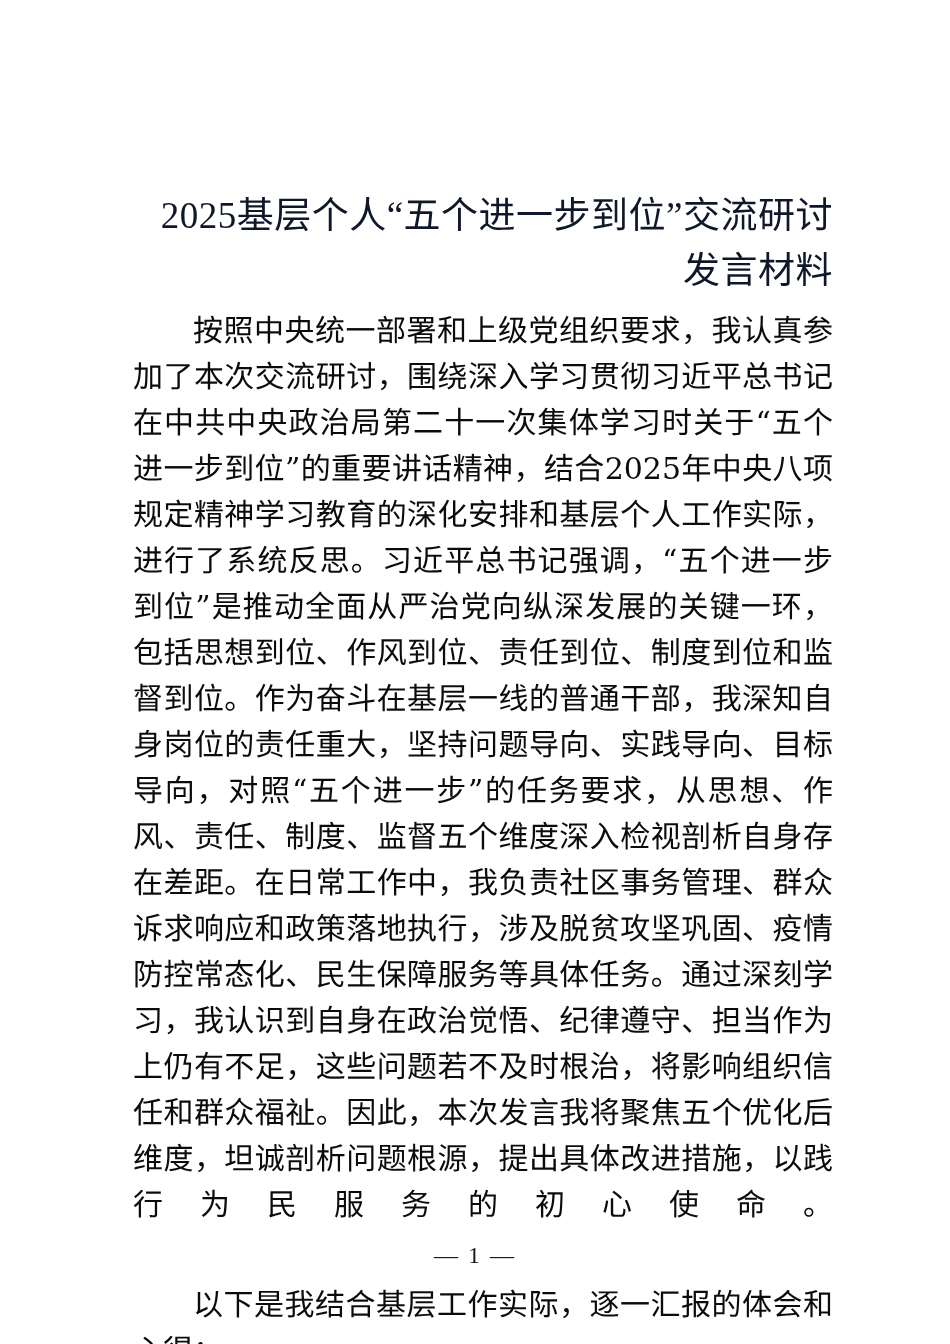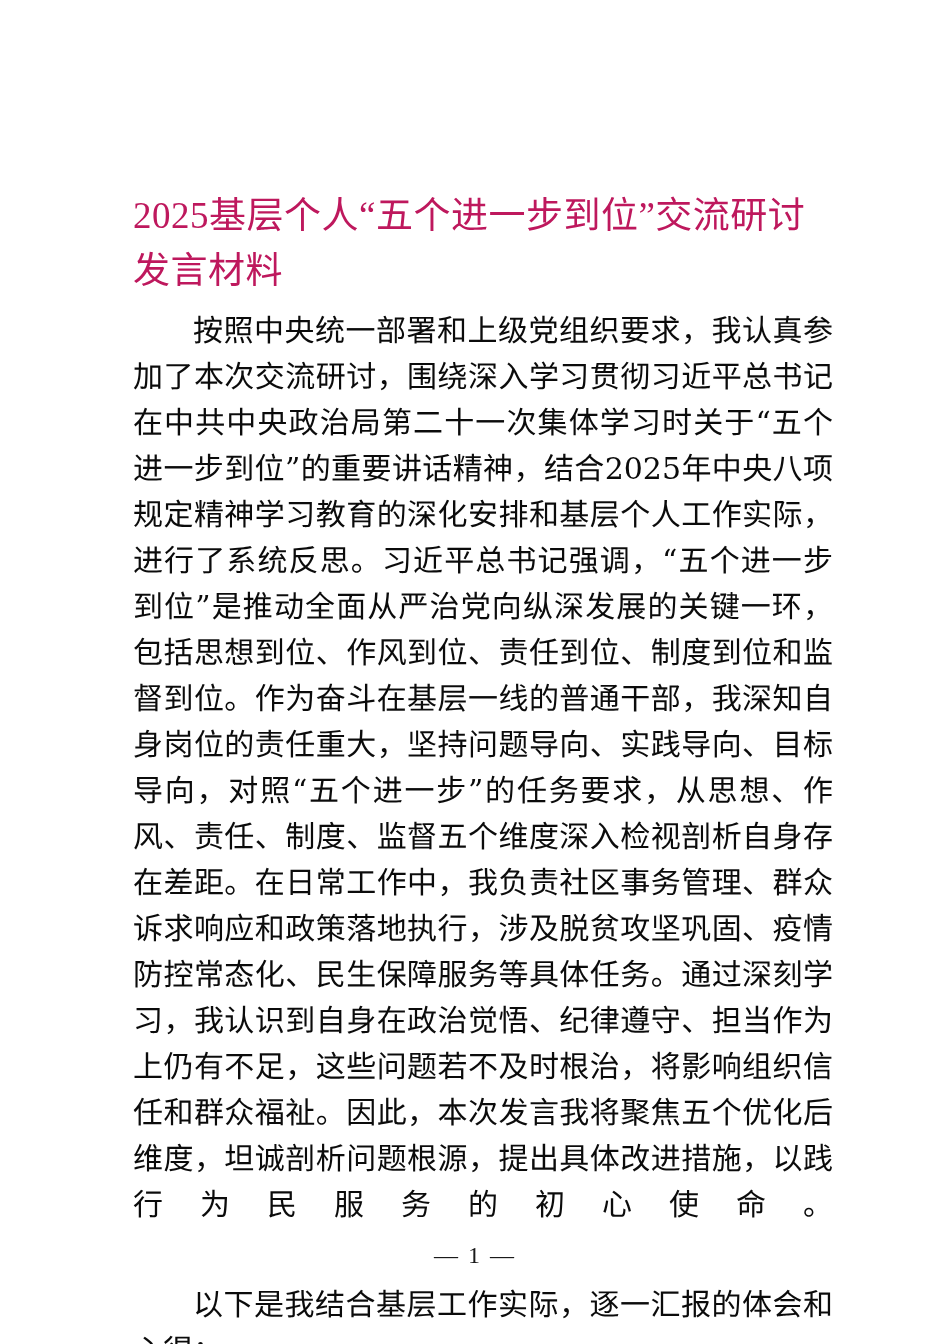--- a/index.html
+++ b/index.html
@@ -20,30 +20,30 @@
     height: 1344px;
     margin: 0 auto;
     background: #ffffff;
     overflow: hidden;
     box-sizing: border-box;
   }
 
   
   .doc-title {
     position: absolute;
-    left: 133px;
+    left: 149px;
     top: 163px;
     width: 684px;
-    text-align: left;
+    text-align: right;
     font-family: "Liberation Serif", "DejaVu Serif", serif;
     font-size: 37px;
     line-height: 55px;
     letter-spacing: 0.5px;
     font-weight: 400;
-    color: #be185d;
+    color: #0f172a;
     white-space: normal;
     word-break: break-all;
   }
 
   
   .doc-body {
     position: absolute;
     left: 133px;
     top: 308px;
     width: 700px;

